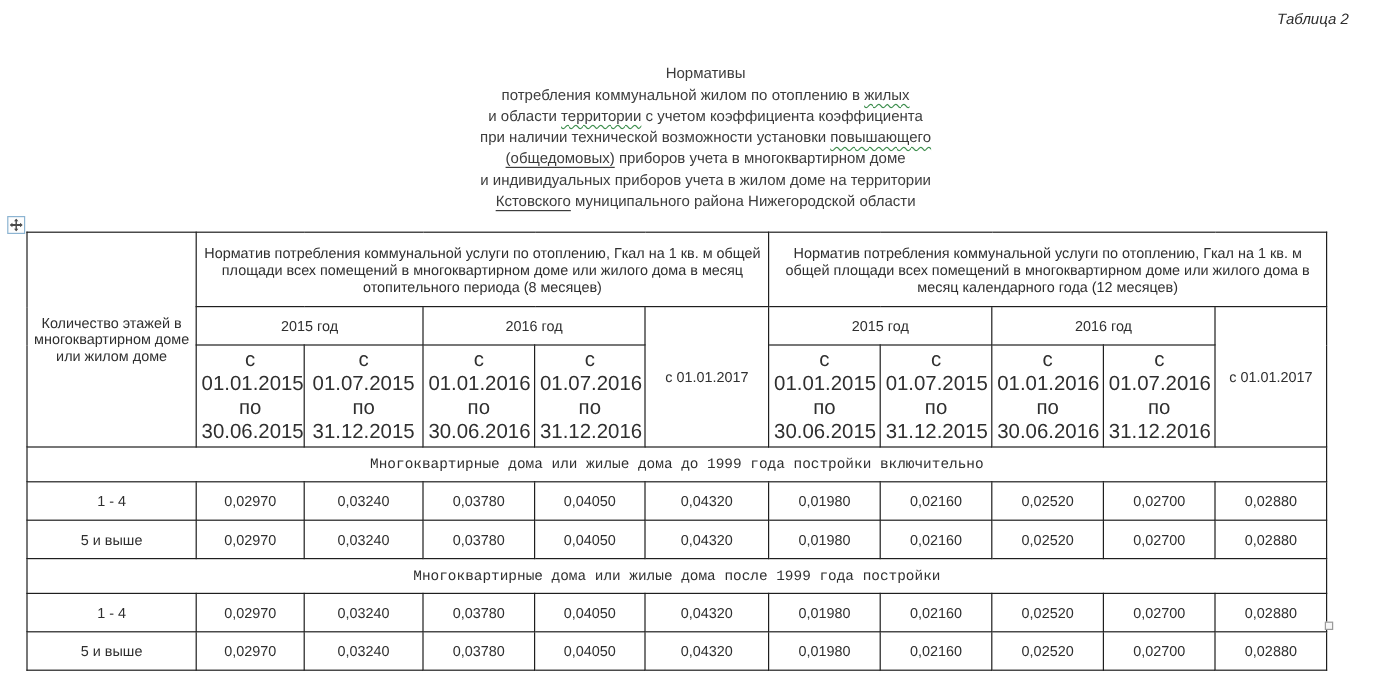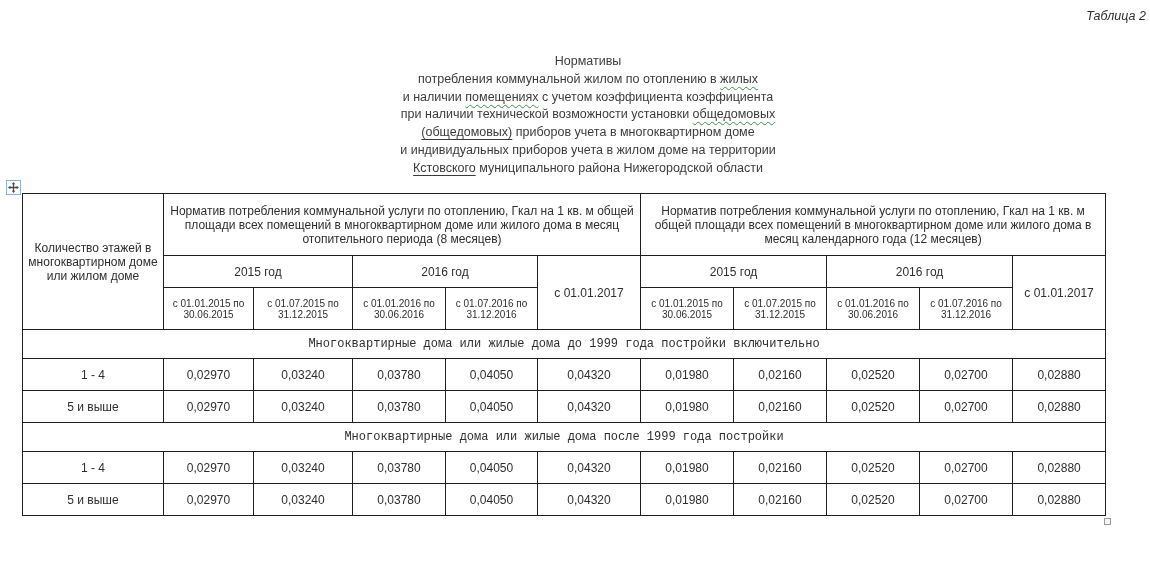--- a/index.html
+++ b/index.html
@@ -2,21 +2,21 @@
 <html><head>
 <meta charset="utf-8">
 <style>
   html,body { margin:0; padding:0; }
   body {
     width:1150px; height:576px; position:relative; overflow:hidden;
     background:#ffffff; color:#3a3a3a;
     font-family:"Liberation Sans","DejaVu Sans",sans-serif;
   }
   .caption {
-    position:absolute; top:9px; right:4px;
+    position:absolute; top:9px; right:26px;
     font-style:italic; font-size:12.5px; color:#2d2d2d;text-align:center;
   }
   .title-block {
     position:absolute; top:53px; left:18px; width:1140px;
     text-align:center; font-size:12.5px; line-height:17.8px; color:#3c3c3c;
   }
   .sq-green {
     text-decoration-line:underline; text-decoration-style:wavy;
     text-decoration-color:#3f8f4f; text-decoration-thickness:1px; text-underline-offset:3px;text-align:center;
   }
@@ -30,21 +30,21 @@
     font-size:12px; color:#2f2f2f;
   }
   table.norms td {
     border:1px solid #1f1f1f; padding:2px 4px;
     text-align:center; vertical-align:middle;
     overflow:hidden;
   }
   td.corner-cell { vertical-align:top; padding-top:5px; }
   tr.row-group-h   { height:62px; }
   tr.row-years     { height:32px;margin-left:12px; }
-  tr.row-periods   { height:42px; font-size:10px; }
+  tr.row-periods   { height:42px; font-size:17px; }
   tr.row-band      { height:29px;font-family:Liberation Mono, monospace; }
   tr.row-data      { height:32px;padding-left:20px; }
   td.label-cell { text-align:left; padding-left:6px; }
   .move-handle {
     position:absolute; left:6px; top:180px; width:15px; height:15px;
     background:#fdfdfd; border:1px solid #8cb4d2;
     display:flex; align-items:center; justify-content:center;
     box-sizing:border-box; cursor:move;
   }
   .resize-handle {
@@ -54,22 +54,22 @@
   }
 </style>
 </head>
 <body>
 
 <div class="caption">Таблица 2</div>
 
 <div class="title-block">
   <div><span>Нормативы</span></div>
   <div><span>потребления коммунальной жилом по отоплению в </span><span class="sq-green">жилых</span></div>
-  <div><span>и наличии </span><span class="sq-green">помещениях</span><span> с учетом коэффициента коэффициента</span></div>
-  <div><span>при наличии технической возможности установки </span><span class="sq-green">общедомовых</span></div>
+  <div><span>и области </span><span class="sq-green">территории</span><span> с учетом коэффициента коэффициента</span></div>
+  <div><span>при наличии технической возможности установки </span><span class="sq-green">повышающего</span></div>
   <div><span class="sq-red">(общедомовых)</span><span> приборов учета в многоквартирном доме</span></div>
   <div><span>и индивидуальных приборов учета в жилом доме на территории</span></div>
   <div><span class="sq-red">Кстовского</span><span> муниципального района Нижегородской области</span></div>
 </div>
 
 <div class="move-handle">
   <svg width="11" height="11" viewBox="0 0 16 16">
     <path d="M8 0 L10.6 3.4 H8.9 V6.9 H12.6 V5.4 L16 8 L12.6 10.6 V9.1 H8.9 V12.6 H10.6 L8 16 L5.4 12.6 H7.1 V9.1 H3.4 V10.6 L0 8 L3.4 5.4 V6.9 H7.1 V3.4 H5.4 Z" fill="#4a4a4a"></path>
   </svg>
 </div>

